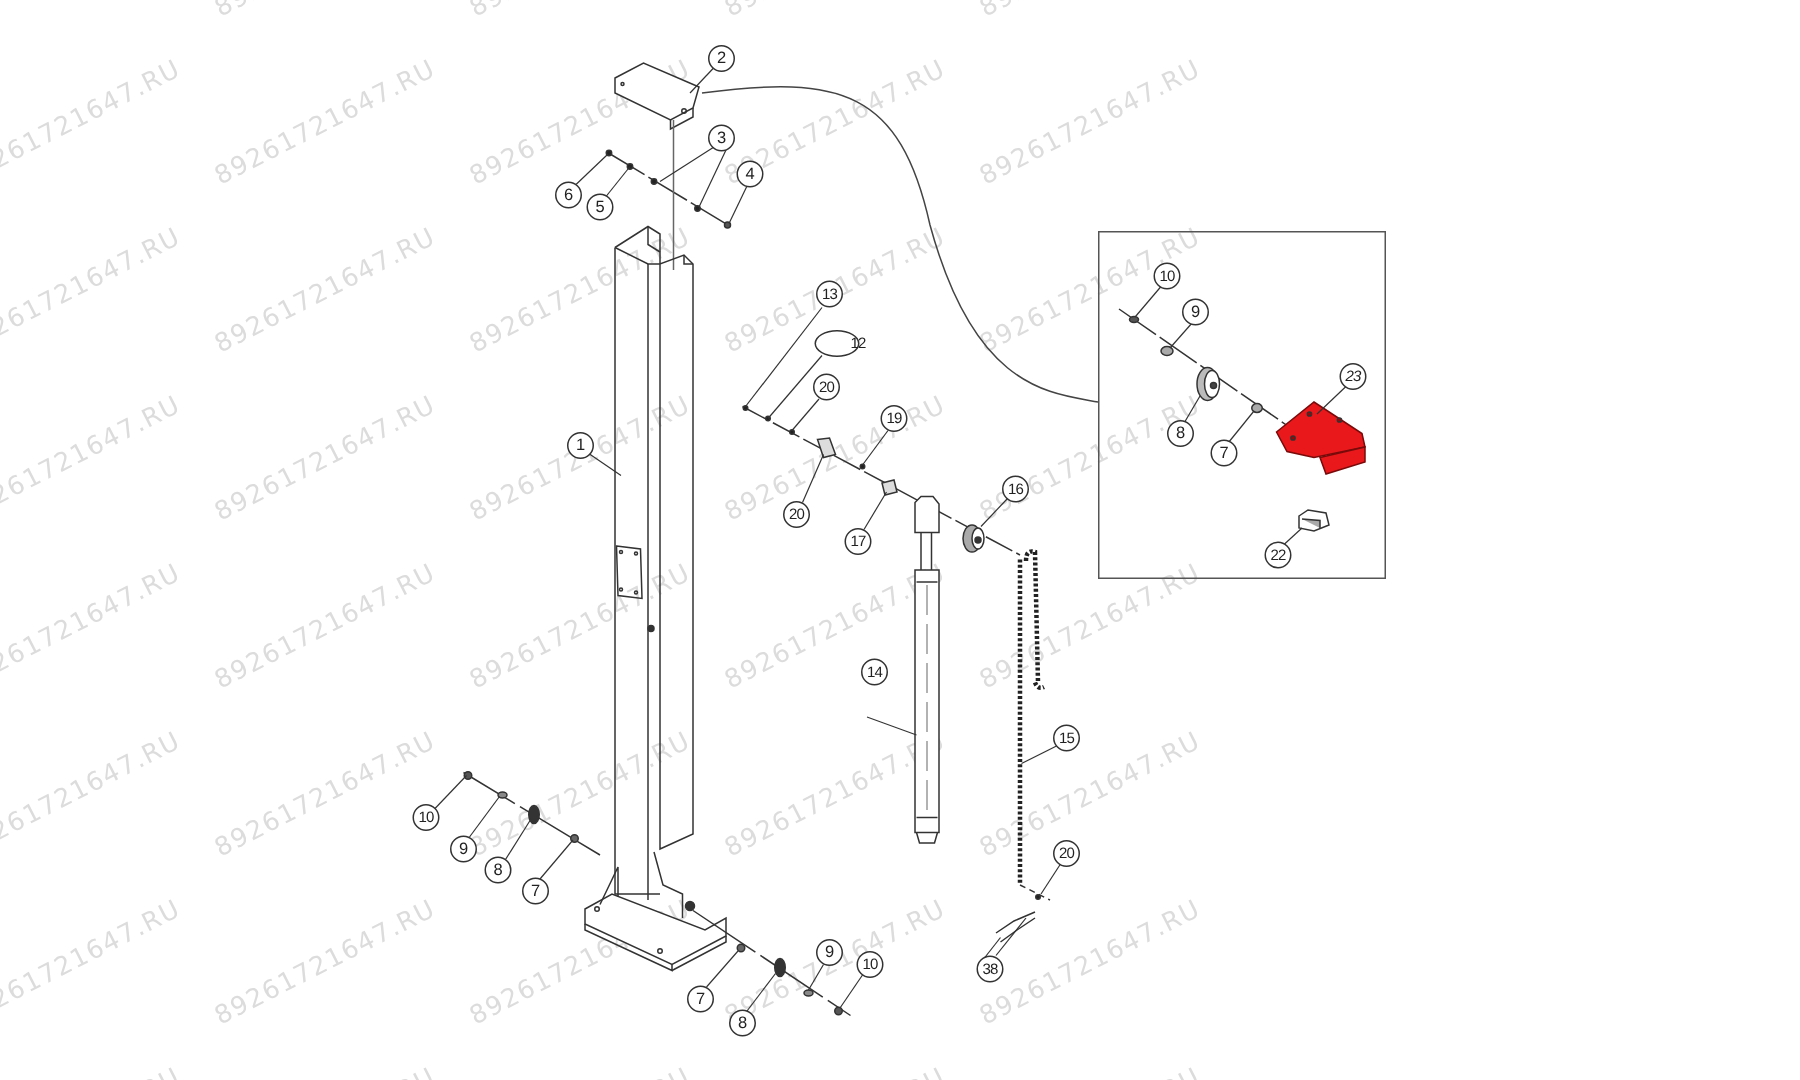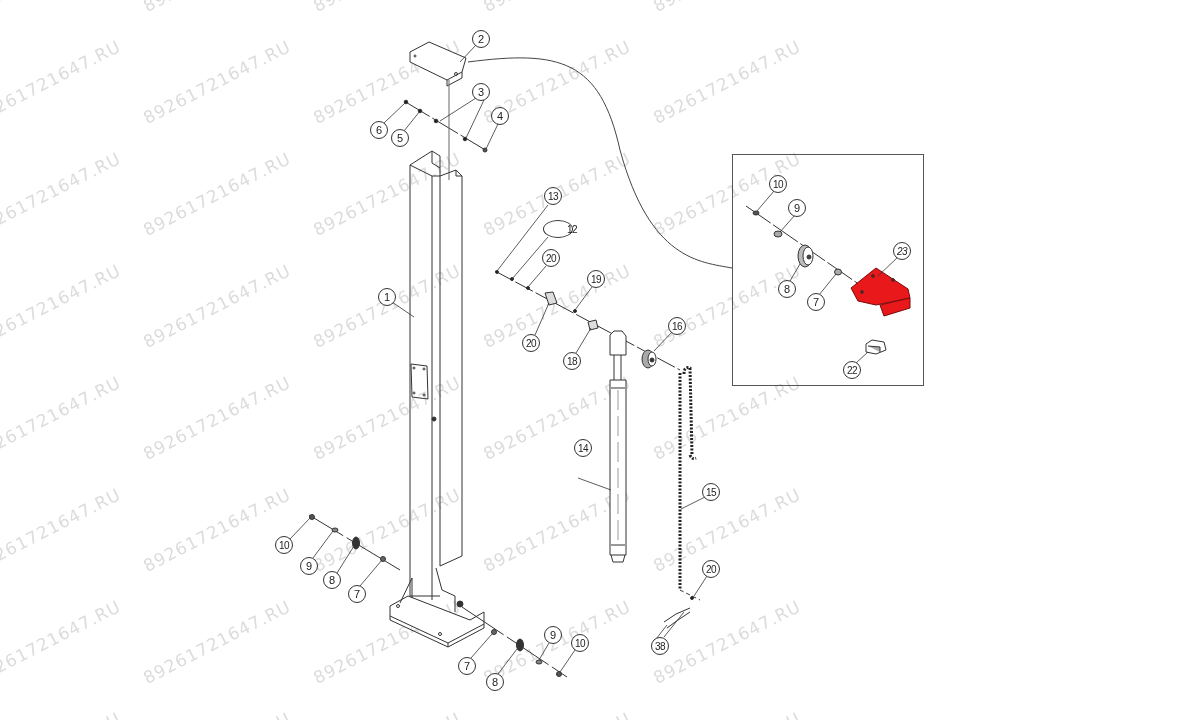--- a/index.html
+++ b/index.html
@@ -226,21 +226,21 @@
       <div class="callout" style="left: 467px; top: 666px;">7</div>
       <div class="callout" style="left: 495px; top: 682px;">8</div>
       <div class="callout" style="left: 553px; top: 635px;">9</div>
       <div class="callout small" style="left: 580px; top: 643px;">10</div>
       <div class="callout small" style="left: 551px; top: 258px;">20</div>
       <div class="callout small" style="left: 552px; top: 229px; padding-left: 28px;">12</div>
       <div class="callout small" style="left: 553px; top: 196px;">13</div>
       <div class="callout small" style="left: 583px; top: 448px; text-align: center;">14</div>
       <div class="callout small" style="left: 711px; top: 492px; text-align: center;">15</div>
       <div class="callout small" style="left: 677px; top: 326px;">16</div>
-      <div class="callout small" style="left: 572px; top: 361px;">18</div>
+      <div class="callout small" style="left: 572px; top: 361px;">17</div>
       <div class="callout small" style="left: 531px; top: 343px;">20</div>
       <div class="callout small" style="left: 596px; top: 279px;">19</div>
       <div class="callout small" style="left: 711px; top: 569px;">20</div>
       <div class="callout small" style="left: 660px; top: 646px;">38</div>
       <div class="callout small" style="left: 778px; top: 184px;">10</div>
       <div class="callout" style="left: 797px; top: 208px;">9</div>
       <div class="callout" style="left: 787px; top: 289px;">8</div>
       <div class="callout" style="left: 816px; top: 302px;">7</div>
       <div class="callout small" style="left: 902px; top: 251px; font-style: italic;">23</div>
       <div class="callout small" style="left: 852px; top: 370px;">22</div>

